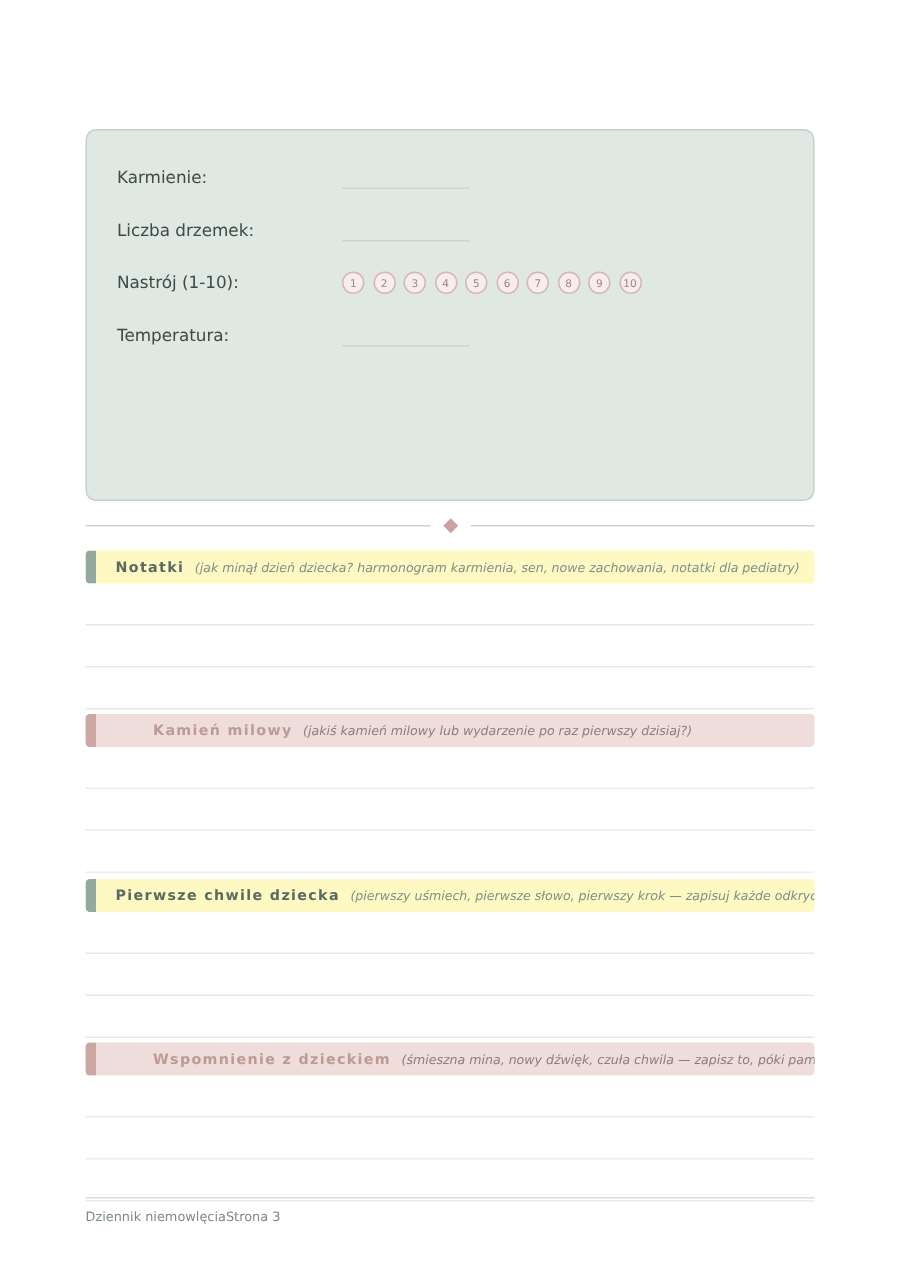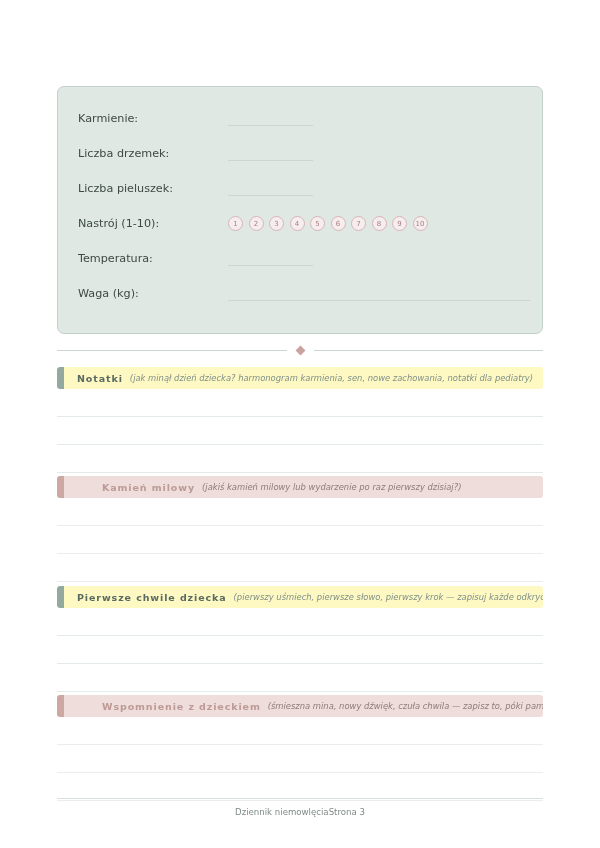--- a/index.html
+++ b/index.html
@@ -186,43 +186,39 @@
 
   
   .footer {
     position: absolute;
     left: 57px;
     top: 798px;
     width: 486px;
     border-top: 1px solid #d8dedb;
     padding-top: 8px;
     display: flex;
-    justify-content: center;
+    justify-content: flex-start;
     align-items: center;
     font-size: 8.6px;
     color: #7d8b85;
   }
 </style>
 </head>
 <body>
 
 <div class="page">
 
 
   <div class="card" id="card">
       <div class="field">
         <span class="field-label">Karmienie:</span>
         <span class="field-line"></span>
       </div>
       <div class="field">
         <span class="field-label">Liczba drzemek:</span>
-        <span class="field-line"></span>
-      </div>
-      <div class="field">
-        <span class="field-label">Liczba pieluszek:</span>
         <span class="field-line"></span>
       </div>
       <div class="field">
         <span class="field-label">Nastrój (1-10):</span>
         <div class="mood-row">
           <span class="mood-circle">1</span>
           <span class="mood-circle">2</span>
           <span class="mood-circle">3</span>
           <span class="mood-circle">4</span>
           <span class="mood-circle">5</span>
@@ -230,24 +226,20 @@
           <span class="mood-circle">7</span>
           <span class="mood-circle">8</span>
           <span class="mood-circle">9</span>
           <span class="mood-circle">10</span>
         </div>
       </div>
       <div class="field">
         <span class="field-label">Temperatura:</span>
         <span class="field-line"></span>
       </div>
-      <div class="field">
-        <span class="field-label">Waga (kg):</span>
-        <span class="field-line wide"></span>
-      </div>
     </div>
 
   <div class="divider">
     <span class="rule"></span>
     <span class="diamond"></span>
     <span class="rule"></span>
   </div>
 
   <div id="sections-host">
       <div class="section sec-green" style="top: 367px;">

